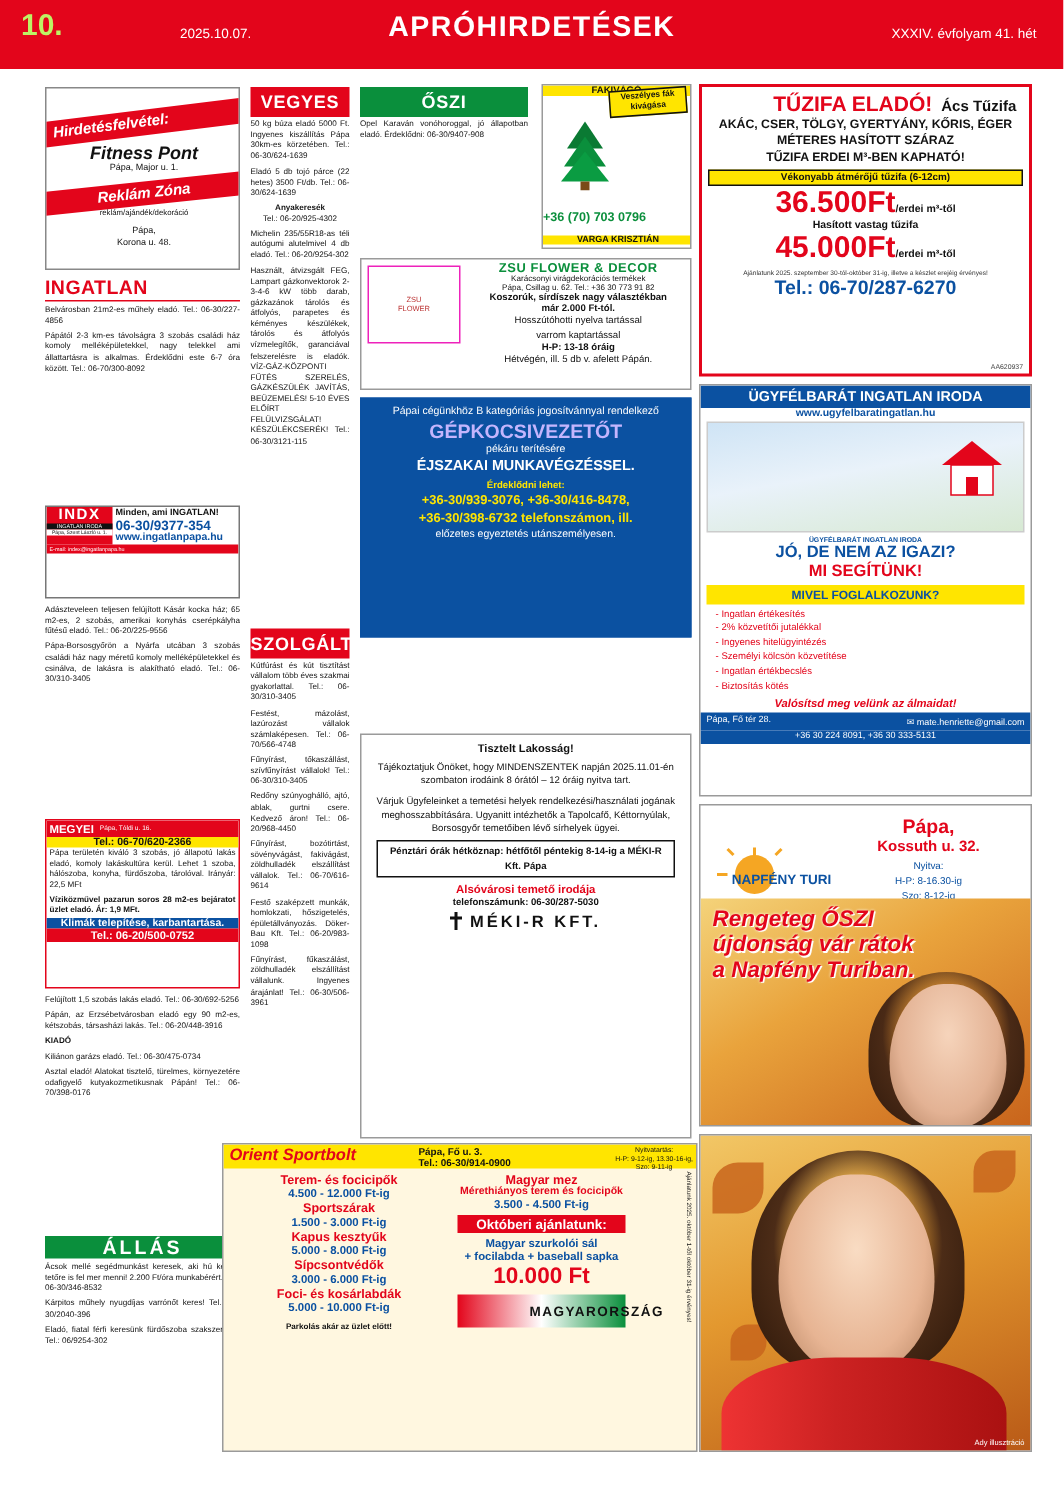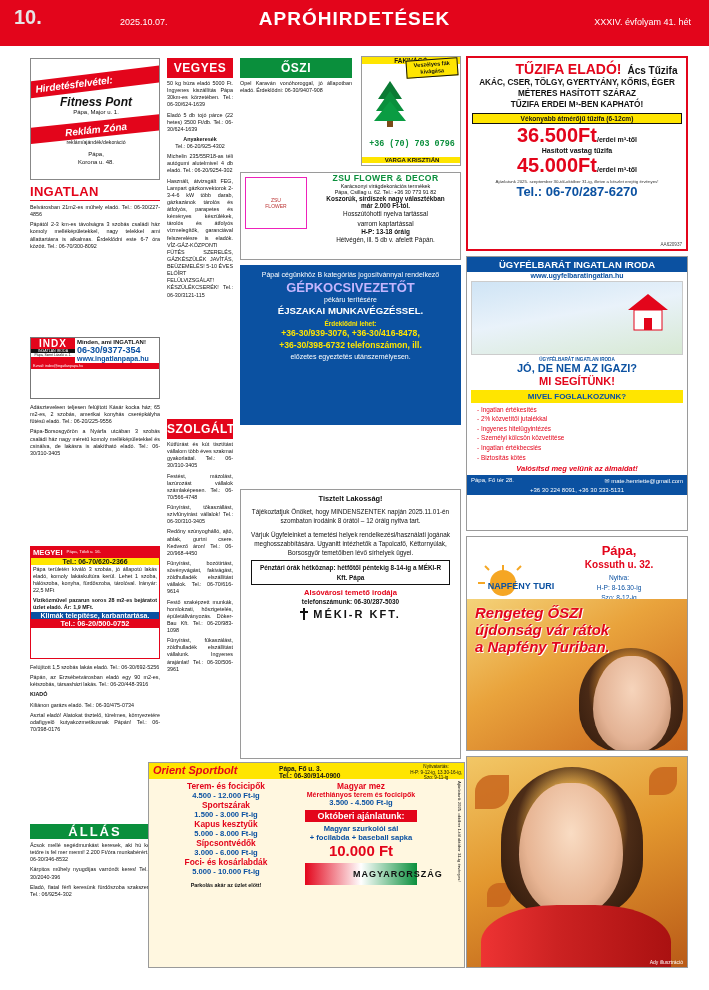--- a/index.html
+++ b/index.html
@@ -15,21 +15,21 @@
   }
   .page { position:absolute; inset:0; background:#fff; }
 
   
   .masthead {
     position:absolute; left:0; top:0; width:709px; height:46px;
     background:#e3051b; color:#fff;
   }
   .mh-num {
     position:absolute; left:14px; top:6px;
-    font-size:20px; font-weight:bold; color:#e5e5e5;
+    font-size:20px; font-weight:bold; color:#bef264;
   }
   .mh-date {
     position:absolute; left:120px; top:17px;
     font-size:9px; color:#fff;
   }
   .mh-title {
     position:absolute; left:0; top:8px; width:709px;
     text-align:center; font-size:19px; font-weight:bold; letter-spacing:1px;
   }
   .mh-right {
@@ -208,21 +208,21 @@
     border:1px solid #9a9a9a; background:#fff; overflow:hidden;
   }
   .fk-top { background:#ffe500; font-size:6.4px; font-weight:bold; text-align:center; }
   .fk-yel {
     position:absolute; right:2px; top:2px; width:52px;
     background:#ffe500; border:1px solid #111; font-size:5.6px;
     font-weight:bold; text-align:center; line-height:1.25; padding:1px;
     transform:rotate(-4deg);
   }
   .fk-tree { position:absolute; left:6px; top:22px; width:44px; height:48px; }
-  .fk-tel { position:absolute; left:0; bottom:16px; width:100px; text-align:center; font-size:8.4px; font-weight:bold; color:#0b8f3c;font-family:Liberation Mono, monospace;}
+  .fk-tel { position:absolute; left:0; bottom:16px; width:100px; font-size:8.4px; font-weight:bold; color:#0b8f3c;}
   .fk-name { position:absolute; left:0; bottom:2px; width:100px; text-align:center; font-size:6px; font-weight:bold; background:#ffe500;}
 
   .zsu {
     position:absolute; left:240px; top:172px; width:221px; height:88px;
     border:1px solid #9a9a9a; background:#fff; overflow:hidden;
   }
   .zsu-name { text-align:center; font-size:8.6px; font-weight:bold; color:#0b8f3c; letter-spacing:.4px; }
   .zsu-sub { text-align:center; font-size:5.4px; }
   .zsu-l { font-size:6.4px; text-align:center; line-height:1.5; }
   .zsu-b { font-size:6.4px; text-align:center; font-weight:bold; }

